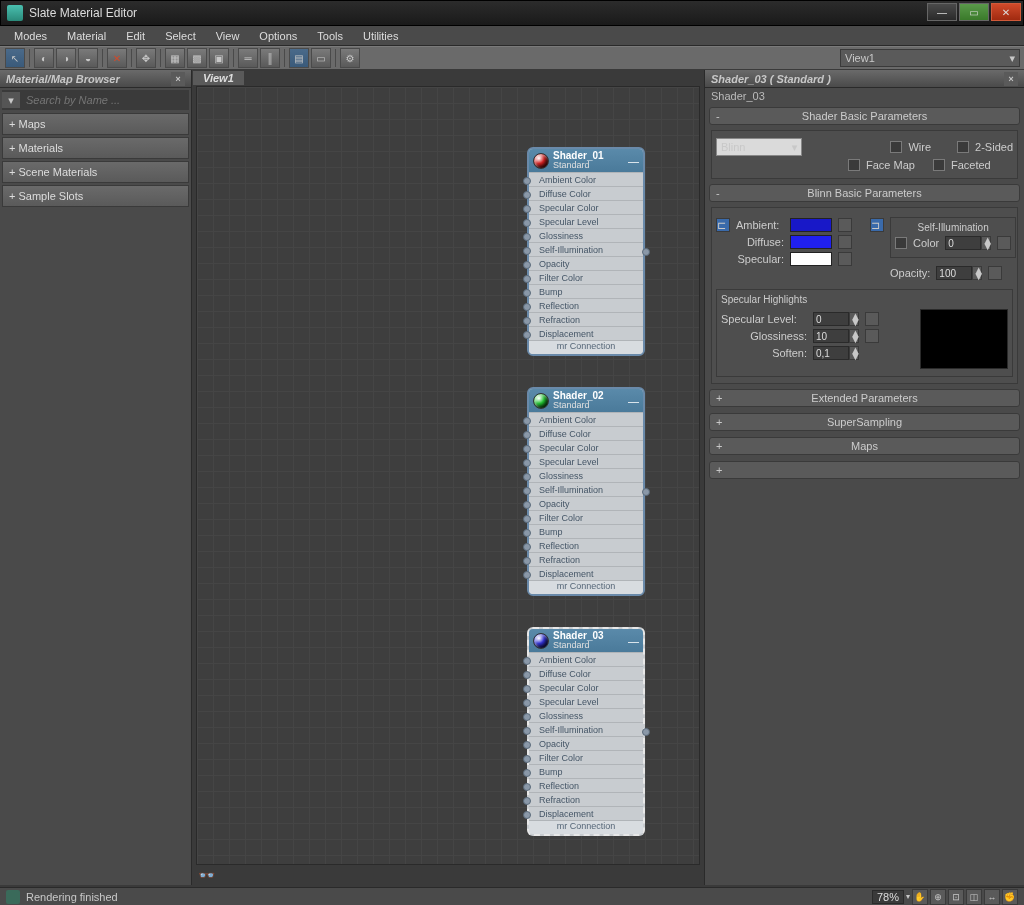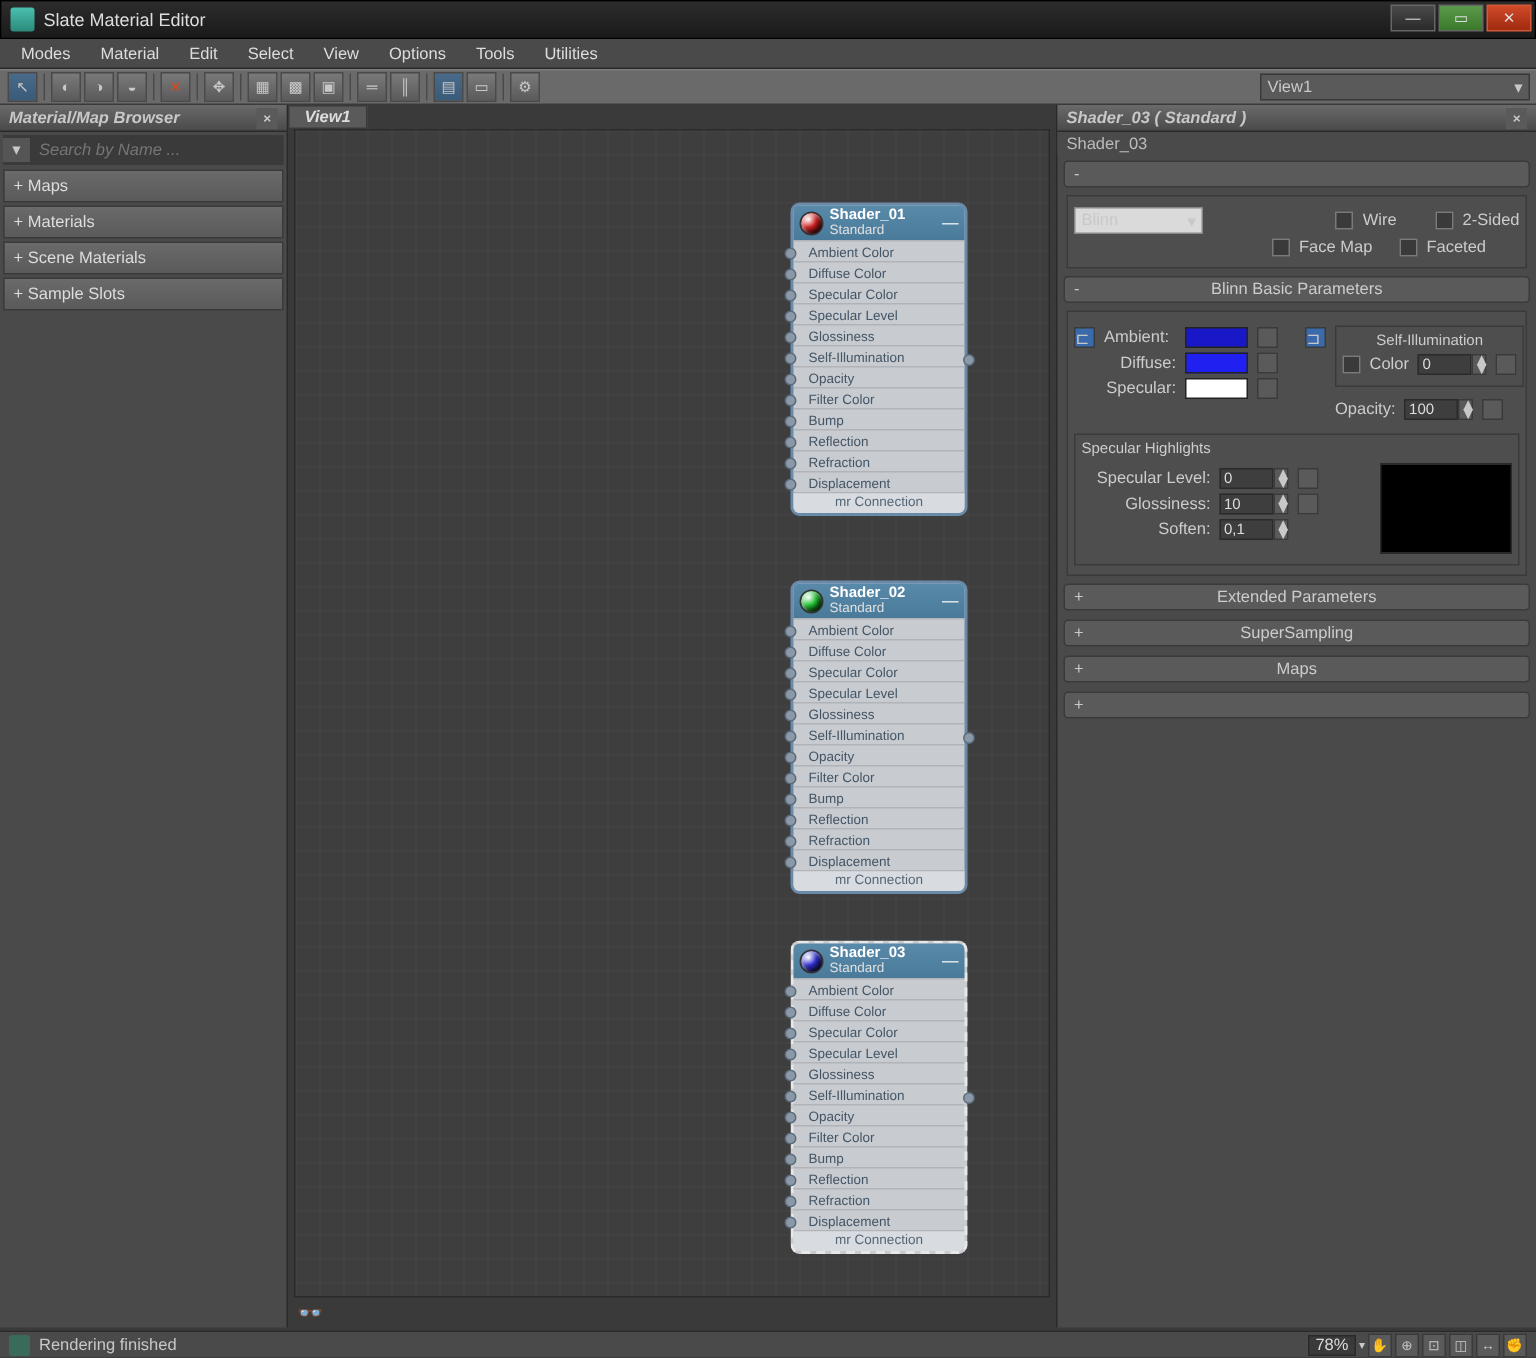--- a/index.html
+++ b/index.html
@@ -157,21 +157,21 @@
     <div class="catbtn">+ Maps</div>
     <div class="catbtn">+ Materials</div>
     <div class="catbtn">+ Scene Materials</div>
     <div class="catbtn">+ Sample Slots</div>
   </div>
 
   <div class="center">
     <div class="vtab">View1</div>
     <div class="canvas">
       <div id="nodes">
-          <div class="node" style="left: 330px; top: 48px;">
+          <div class="node" style="left: 330px; top: 60px;">
             <div class="nhdr">
               <div class="swatch" style="background:radial-gradient(circle at 35% 30%, #fff 0%, #d02020 40%, #000 100%)"></div>
               <div>
                 <div class="ntitle">Shader_01</div>
                 <div class="nsub">Standard</div>
               </div>
               <div class="nmin">—</div>
             </div>
             <div class="slot">Ambient Color</div>
             <div class="slot">Diffuse Color</div>
@@ -243,20 +243,21 @@
 
   <div class="right">
     <div class="phdr">
       <span>Shader_03  ( Standard )</span>
       <div class="xbtn">×</div>
     </div>
     <div class="rtitle">Shader_03</div>
 
     <div class="rollhdr" style="position:relative">
       <span class="exp">-</span>
+        <span class="lbl">Shader Basic Parameters</span>
     </div>
     <div class="rollbody">
       <div class="row">
         <div class="combo">
           <span>Blinn</span>
             <span>▾</span>
         </div>
         <div style="flex:1"></div>
         <div class="chk"></div>
           <span class="lbl">Wire</span>
@@ -330,21 +331,21 @@
             <div class="minibtn"></div>
           </div>
         </div>
       </div>
 
       <div class="fieldset" style="margin-top:6px">
         <div style="font-size:10px;color:#ccc;margin-bottom:4px">Specular Highlights</div>
         <div class="row" style="align-items:flex-start">
           <div style="flex:1">
             <div class="row">
-                <span class="lbl" style="width:86px;text-align:right">Specular Level:</span>
+                <span class="lbl" style="width:86px;text-align:left">Specular Level:</span>
               <div class="spin">
                   <input value="0" style="">
                   <div class="ar">
                     <span>▲</span>
                     <span>▼</span>
                   </div>
                 </div>
               <div class="minibtn"></div>
               </div>
             <div class="row">

